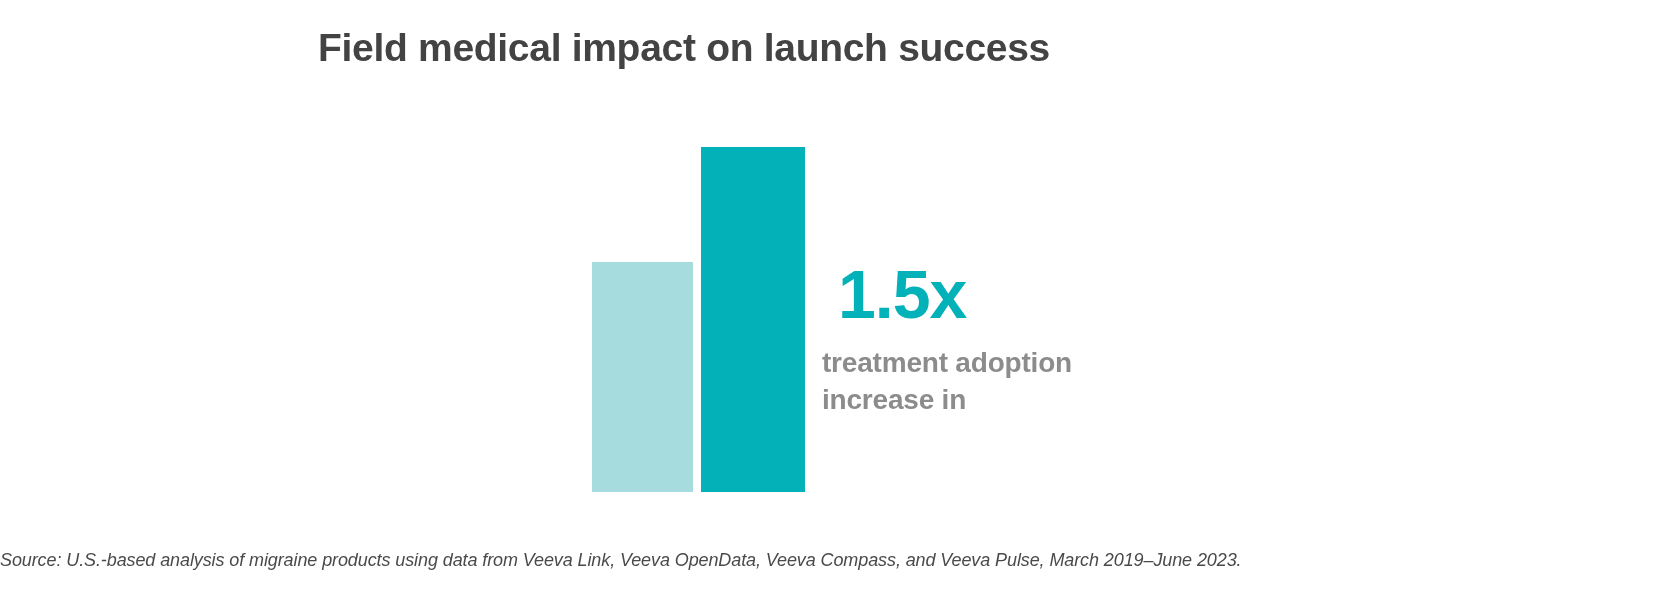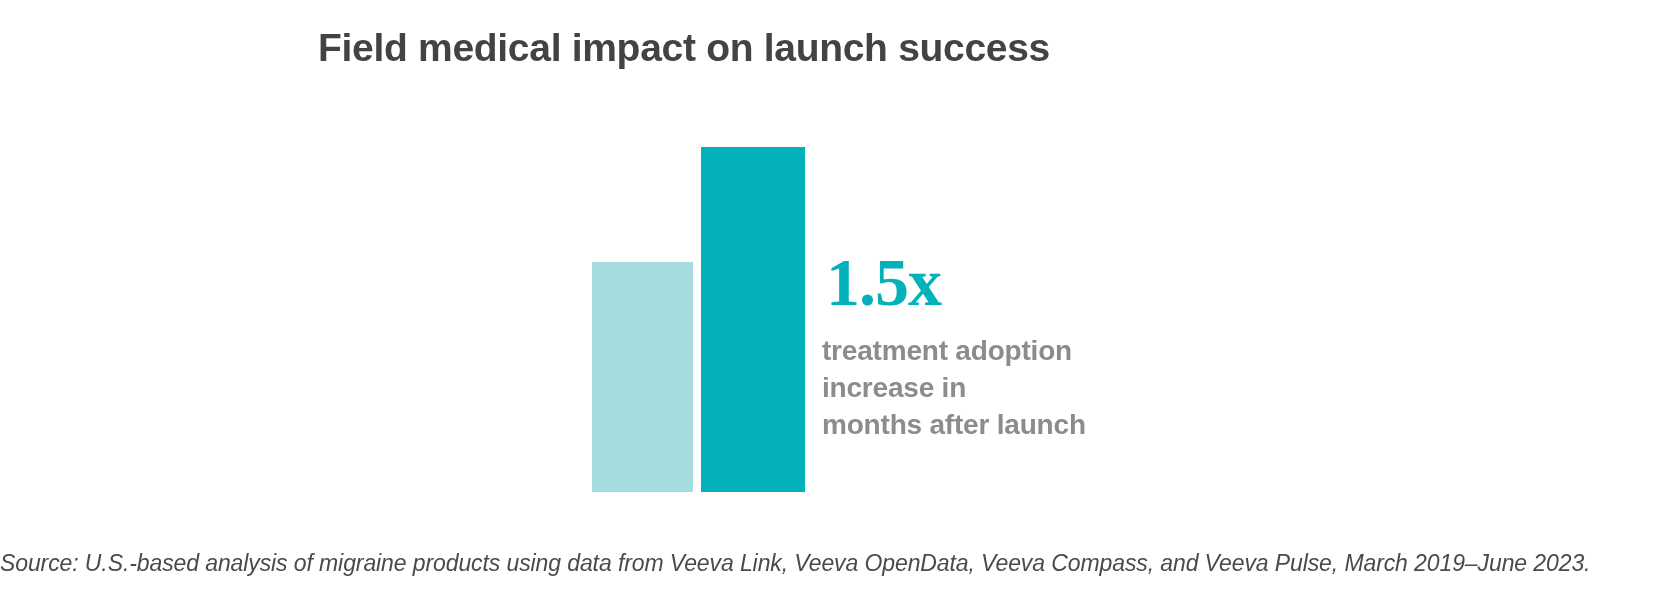--- a/index.html
+++ b/index.html
@@ -68,27 +68,27 @@
 
   
   #callout {
     position: absolute;
     left: 822px;
     top: 244px;
     width: 420px;
   }
 
   #callout-value {
-    font-family: Liberation Serif, serif;
+    font-family: Liberation Sans, sans-serif;
     font-size: 68px;
     font-weight: bold;
     color: #03b1b9;
     line-height: 1.0;
     letter-spacing: -1px;
-    margin: 4px;
+    margin: 16px;
     white-space: nowrap;
   }
 
   #callout-description {
     margin-top: 17px;
     font-family: "Liberation Sans", sans-serif;
     font-size: 28px;
     font-weight: bold;
     color: #8c8c8c;
     line-height: 1.32;
@@ -101,21 +101,21 @@
   }
 
   
   #source-note {
     position: absolute;
     left: 0;
     right: 0;
     top: 550px;
     text-align: left;
     font-family: "Liberation Sans", sans-serif;
-    font-size: 23px;
+    font-size: 18px;
     font-style: italic;
     font-weight: normal;
     color: #4a4a4a;
     letter-spacing: -0.1px;
     white-space: nowrap;
   }
 </style>
 </head>
 <body>
 
@@ -126,19 +126,18 @@
   <div id="plot-area">
     <div class="bar" id="bar-baseline" style="background: rgb(167, 220, 223); height: 230px;"></div>
     <div class="bar" id="bar-highlight" style="background: rgb(3, 177, 185); height: 345px;"></div>
   </div>
 
   <div id="callout">
     <div id="callout-value" style="color: rgb(3, 177, 185);">1.5x</div>
     <div id="callout-description" style="color: rgb(140, 140, 140);">
       <span class="callout-line">treatment adoption</span>
       <span class="callout-line">increase in</span>
-      <span class="callout-line">months after launch</span>
     </div>
   </div>
 
   <div id="source-note">Source: U.S.-based analysis of migraine products using data from Veeva Link, Veeva OpenData, Veeva Compass, and Veeva Pulse, March 2019–June 2023.</div>
 
 </div>
 
 </body></html>

